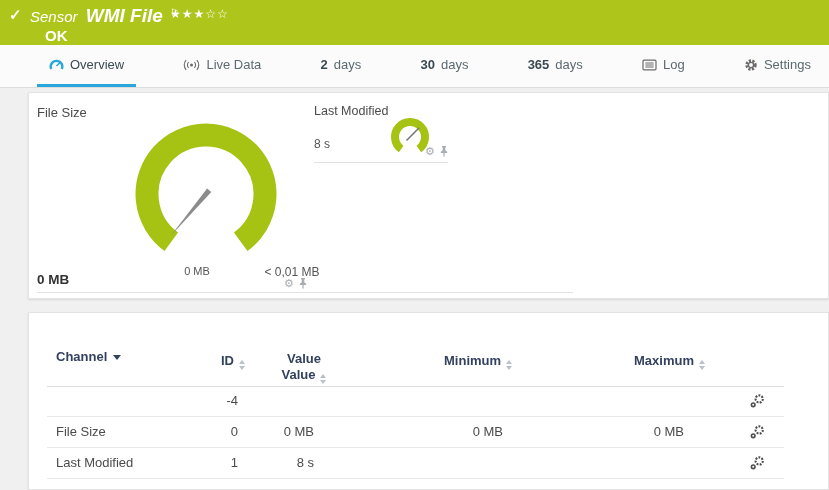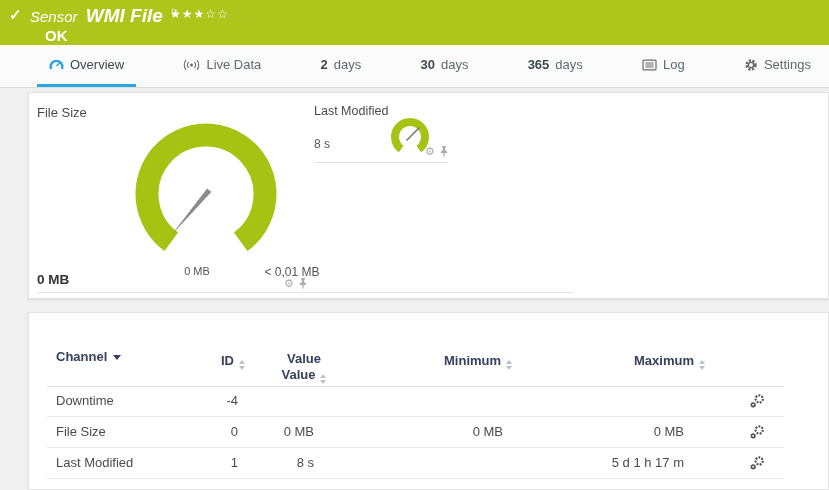--- a/index.html
+++ b/index.html
@@ -200,21 +200,20 @@
   </div>
   <div class="thdr hdr-max">
     <span>Maximum</span><span class="sort">
         <i class="up"></i>
         <i class="down"></i>
       </span>
   </div>
   <div class="hdr-divider"></div>
 
   <div class="t-row" style="top:73px">
-    <span class="cell c-channel">Downtime</span>
     <span class="cell c-id">-4</span>
     <span class="cell c-lastvalue"></span>
     <span class="cell c-min"></span>
     <span class="cell c-max"></span>
     <svg class="c-edit" width="16" height="16" viewBox="0 0 16 16">
       <circle cx="10.2" cy="6" r="3.6" fill="none" stroke="#4f4f4f" stroke-width="2.1" stroke-dasharray="1.9 1.25"></circle>
       <circle cx="4.2" cy="11.8" r="1.8" fill="none" stroke="#4f4f4f" stroke-width="1.6"></circle>
     </svg>
   </div>
 
@@ -227,20 +226,19 @@
     <svg class="c-edit" width="16" height="16" viewBox="0 0 16 16">
       <circle cx="10.2" cy="6" r="3.6" fill="none" stroke="#4f4f4f" stroke-width="2.1" stroke-dasharray="1.9 1.25"></circle>
       <circle cx="4.2" cy="11.8" r="1.8" fill="none" stroke="#4f4f4f" stroke-width="1.6"></circle>
     </svg>
   </div>
 
   <div class="t-row" style="top:135px">
     <span class="cell c-channel">Last Modified</span>
     <span class="cell c-id">1</span>
     <span class="cell c-lastvalue">8 s</span>
-    <span class="cell c-max">5 d 1 h 17 m</span>
     <svg class="c-edit" width="16" height="16" viewBox="0 0 16 16">
       <circle cx="10.2" cy="6" r="3.6" fill="none" stroke="#4f4f4f" stroke-width="2.1" stroke-dasharray="1.9 1.25"></circle>
       <circle cx="4.2" cy="11.8" r="1.8" fill="none" stroke="#4f4f4f" stroke-width="1.6"></circle>
     </svg>
   </div>
 
 </div>
 
 </body></html>

